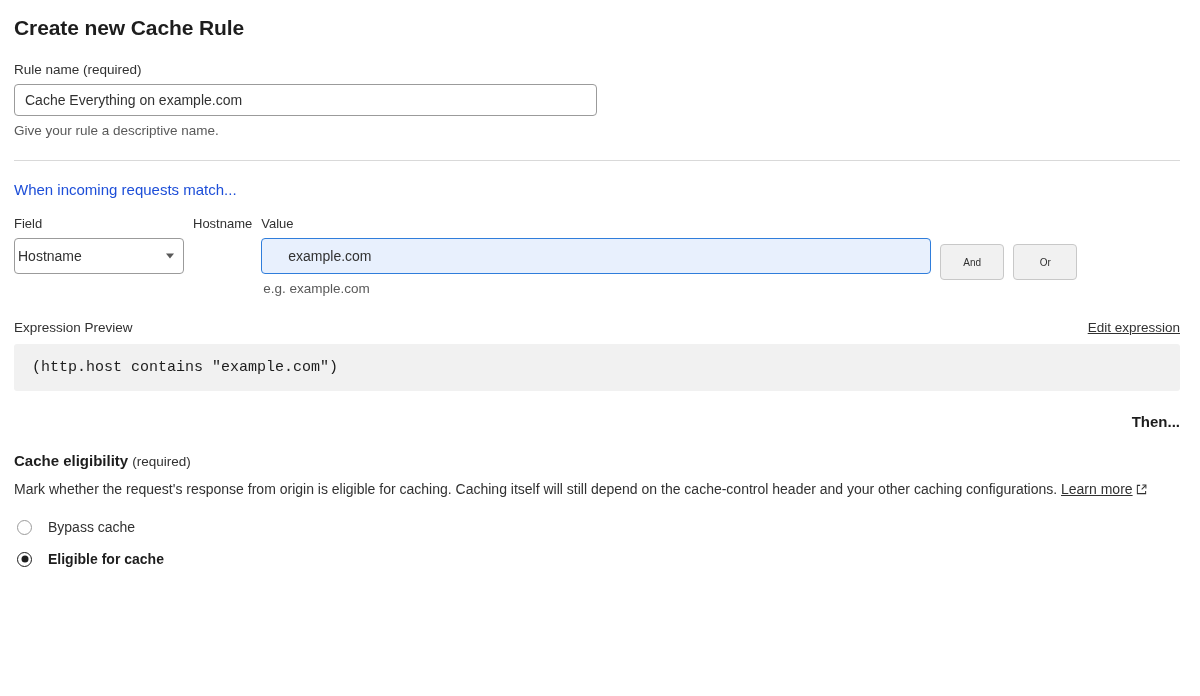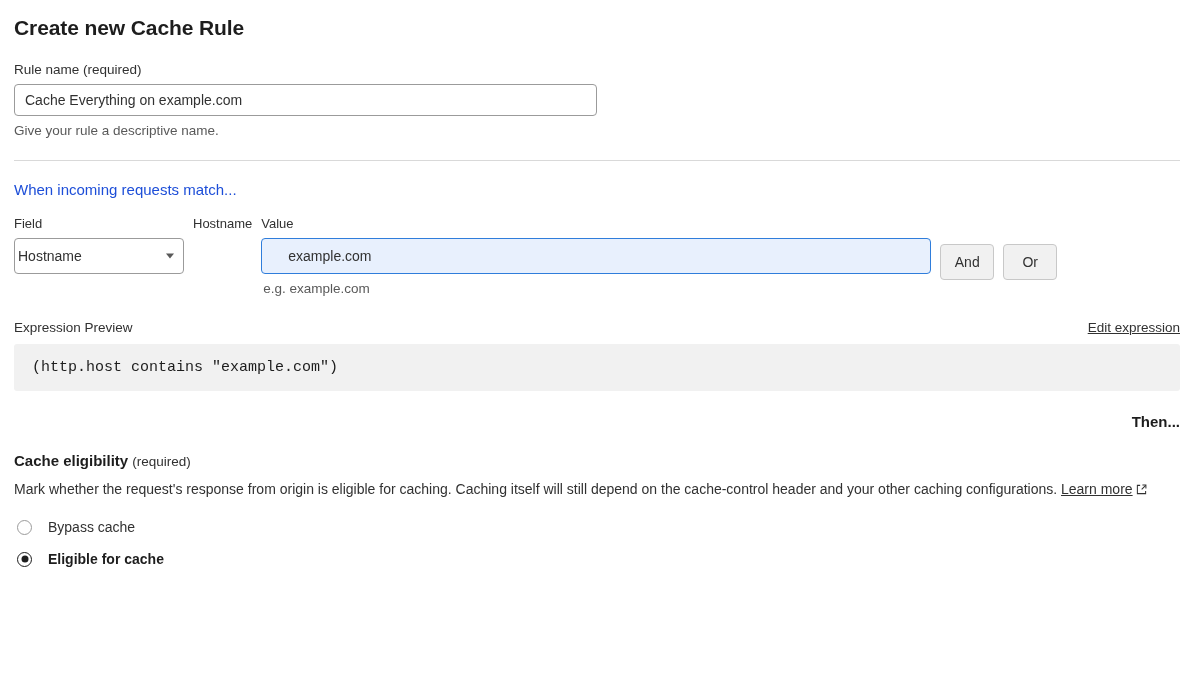--- a/index.html
+++ b/index.html
@@ -109,26 +109,26 @@
     color: #313131;
     outline: none;
   }
   .value-hint {
     font-size: 13.5px;
     color: #595959;
     margin-top: 7px;
     margin-left: 2px;
   }
   .logic-btn {
-    width: 54px;
+    width: 64px;
     height: 36px;
     border: 1px solid #c8c8c8;
     border-radius: 4px;
     background: #f1f1f1;
-    font-size: 14px;
+    font-size: 10px;
     color: #313131;
     font-family: "Liberation Sans", sans-serif;
     cursor: pointer;
   }
   .expr-header {
     display: flex;
     justify-content: space-between;
     align-items: baseline;
     margin-top: 24px;
     width: 1166px;

